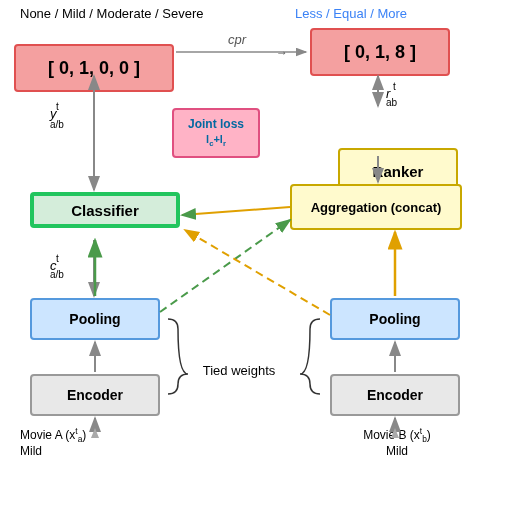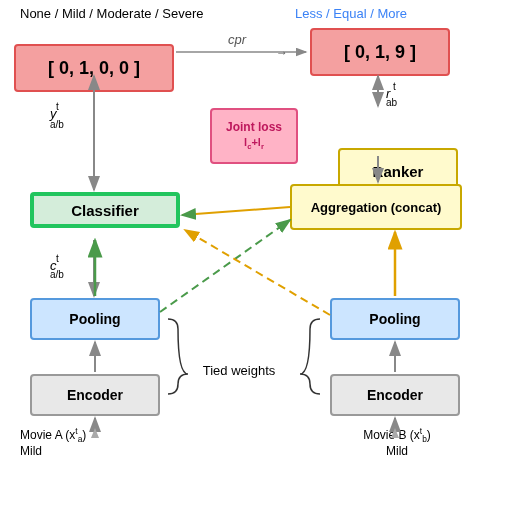--- a/index.html
+++ b/index.html
@@ -70,33 +70,32 @@
       align-items: center;
       justify-content: center;
     }
 
     
     .joint-loss {
       position: absolute;
       top: 108px;
       left: 172px;
       width: 88px;
-      height: 56px;
+      height: 50px;
       background: #ffb3c6;
       border: 2px solid #e05080;
       border-radius: 4px;
       font-size: 12px;
       font-weight: bold;
-      color: #be185d;
+      color: #0369a1;
       display: flex;
       align-items: center;
       justify-content: center;
       text-align: center;
       line-height: 1.3;
-      margin-left: 38px;
     }
 
     
     .ranker {
       position: absolute;
       top: 108px;
       left: 338px;
       width: 120px;
       height: 46px;
       background: #fffacd;
@@ -267,21 +266,21 @@
 </head>
 <body>
 
 <div class="diagram">
 
   <div class="label-top-left">None / Mild / Moderate / Severe</div>
   <div class="label-top-right">Less / Equal / More</div>
 
   <div class="input-vector">[ 0, 1, 0, 0 ]</div>
 
-  <div class="output-vector">[ 0, 1, 9 ]</div>
+  <div class="output-vector">[ 0, 1, 8 ]</div>
 
   <div class="joint-loss">
     <div>
       <div>Joint loss</div>
       <div style="font-size:11px;">l<sub>c</sub>+l<sub>r</sub></div>
     </div>
   </div>
 
   <div class="ranker">Ranker</div>
 

